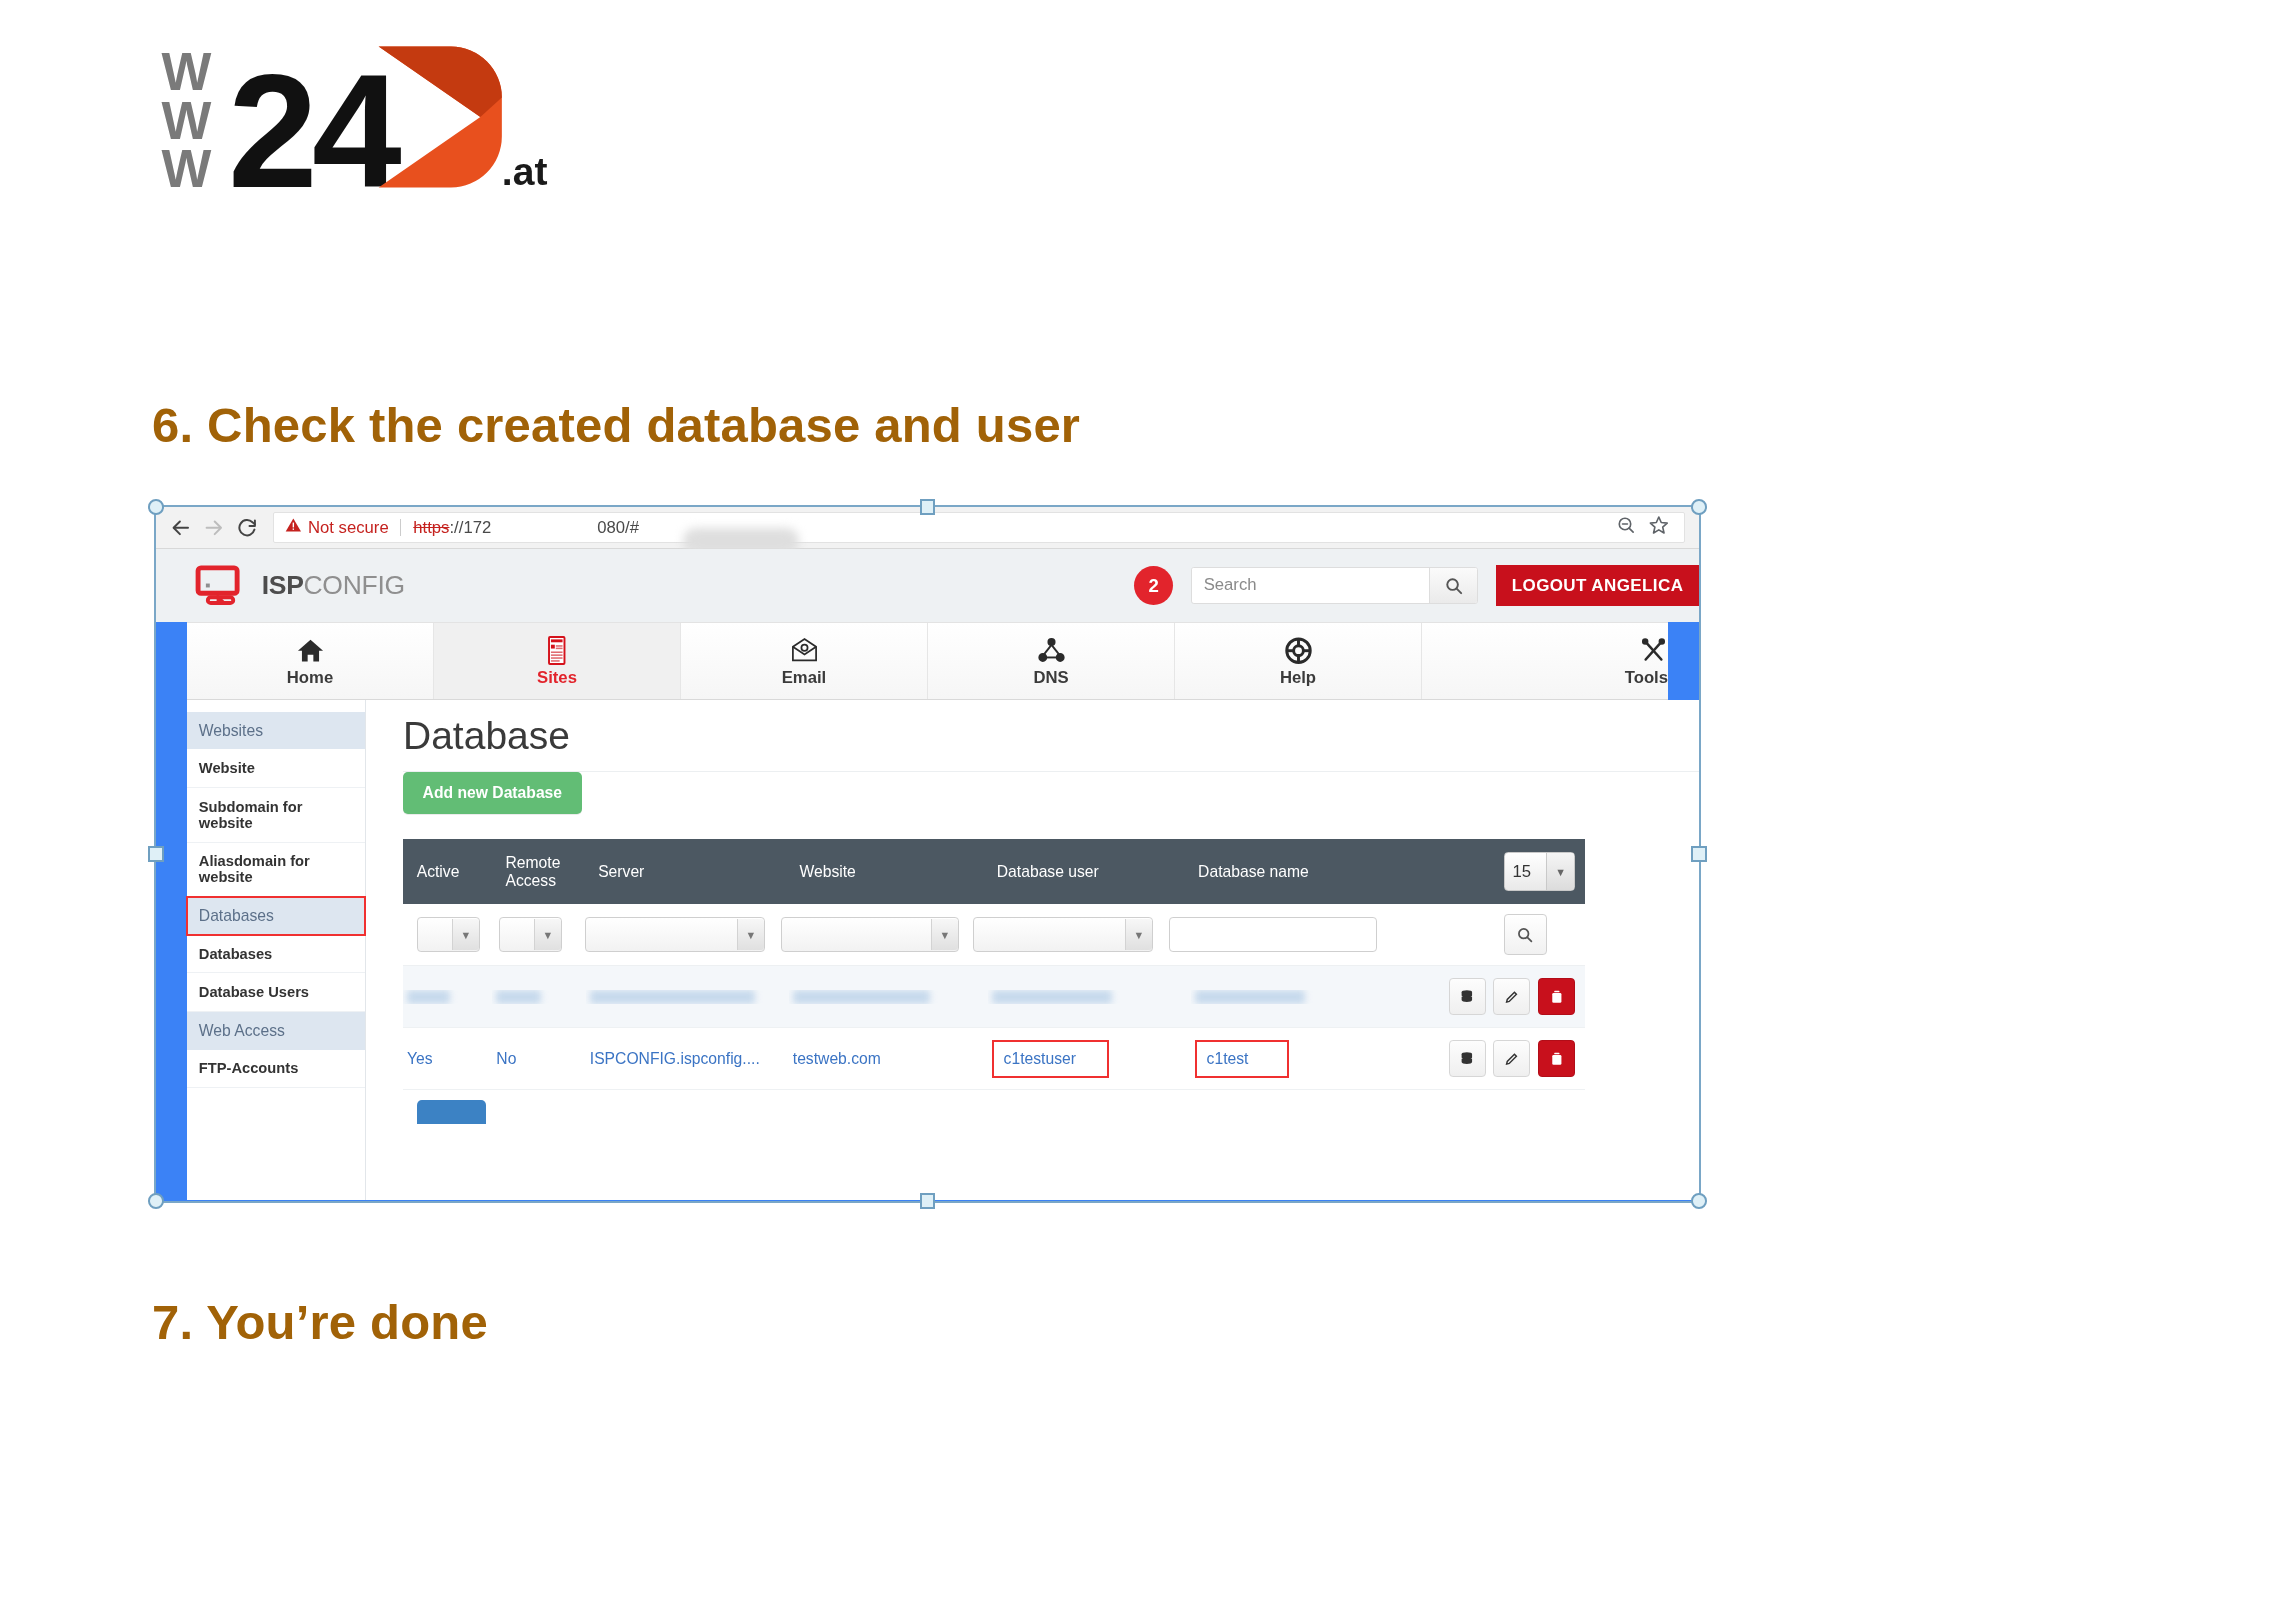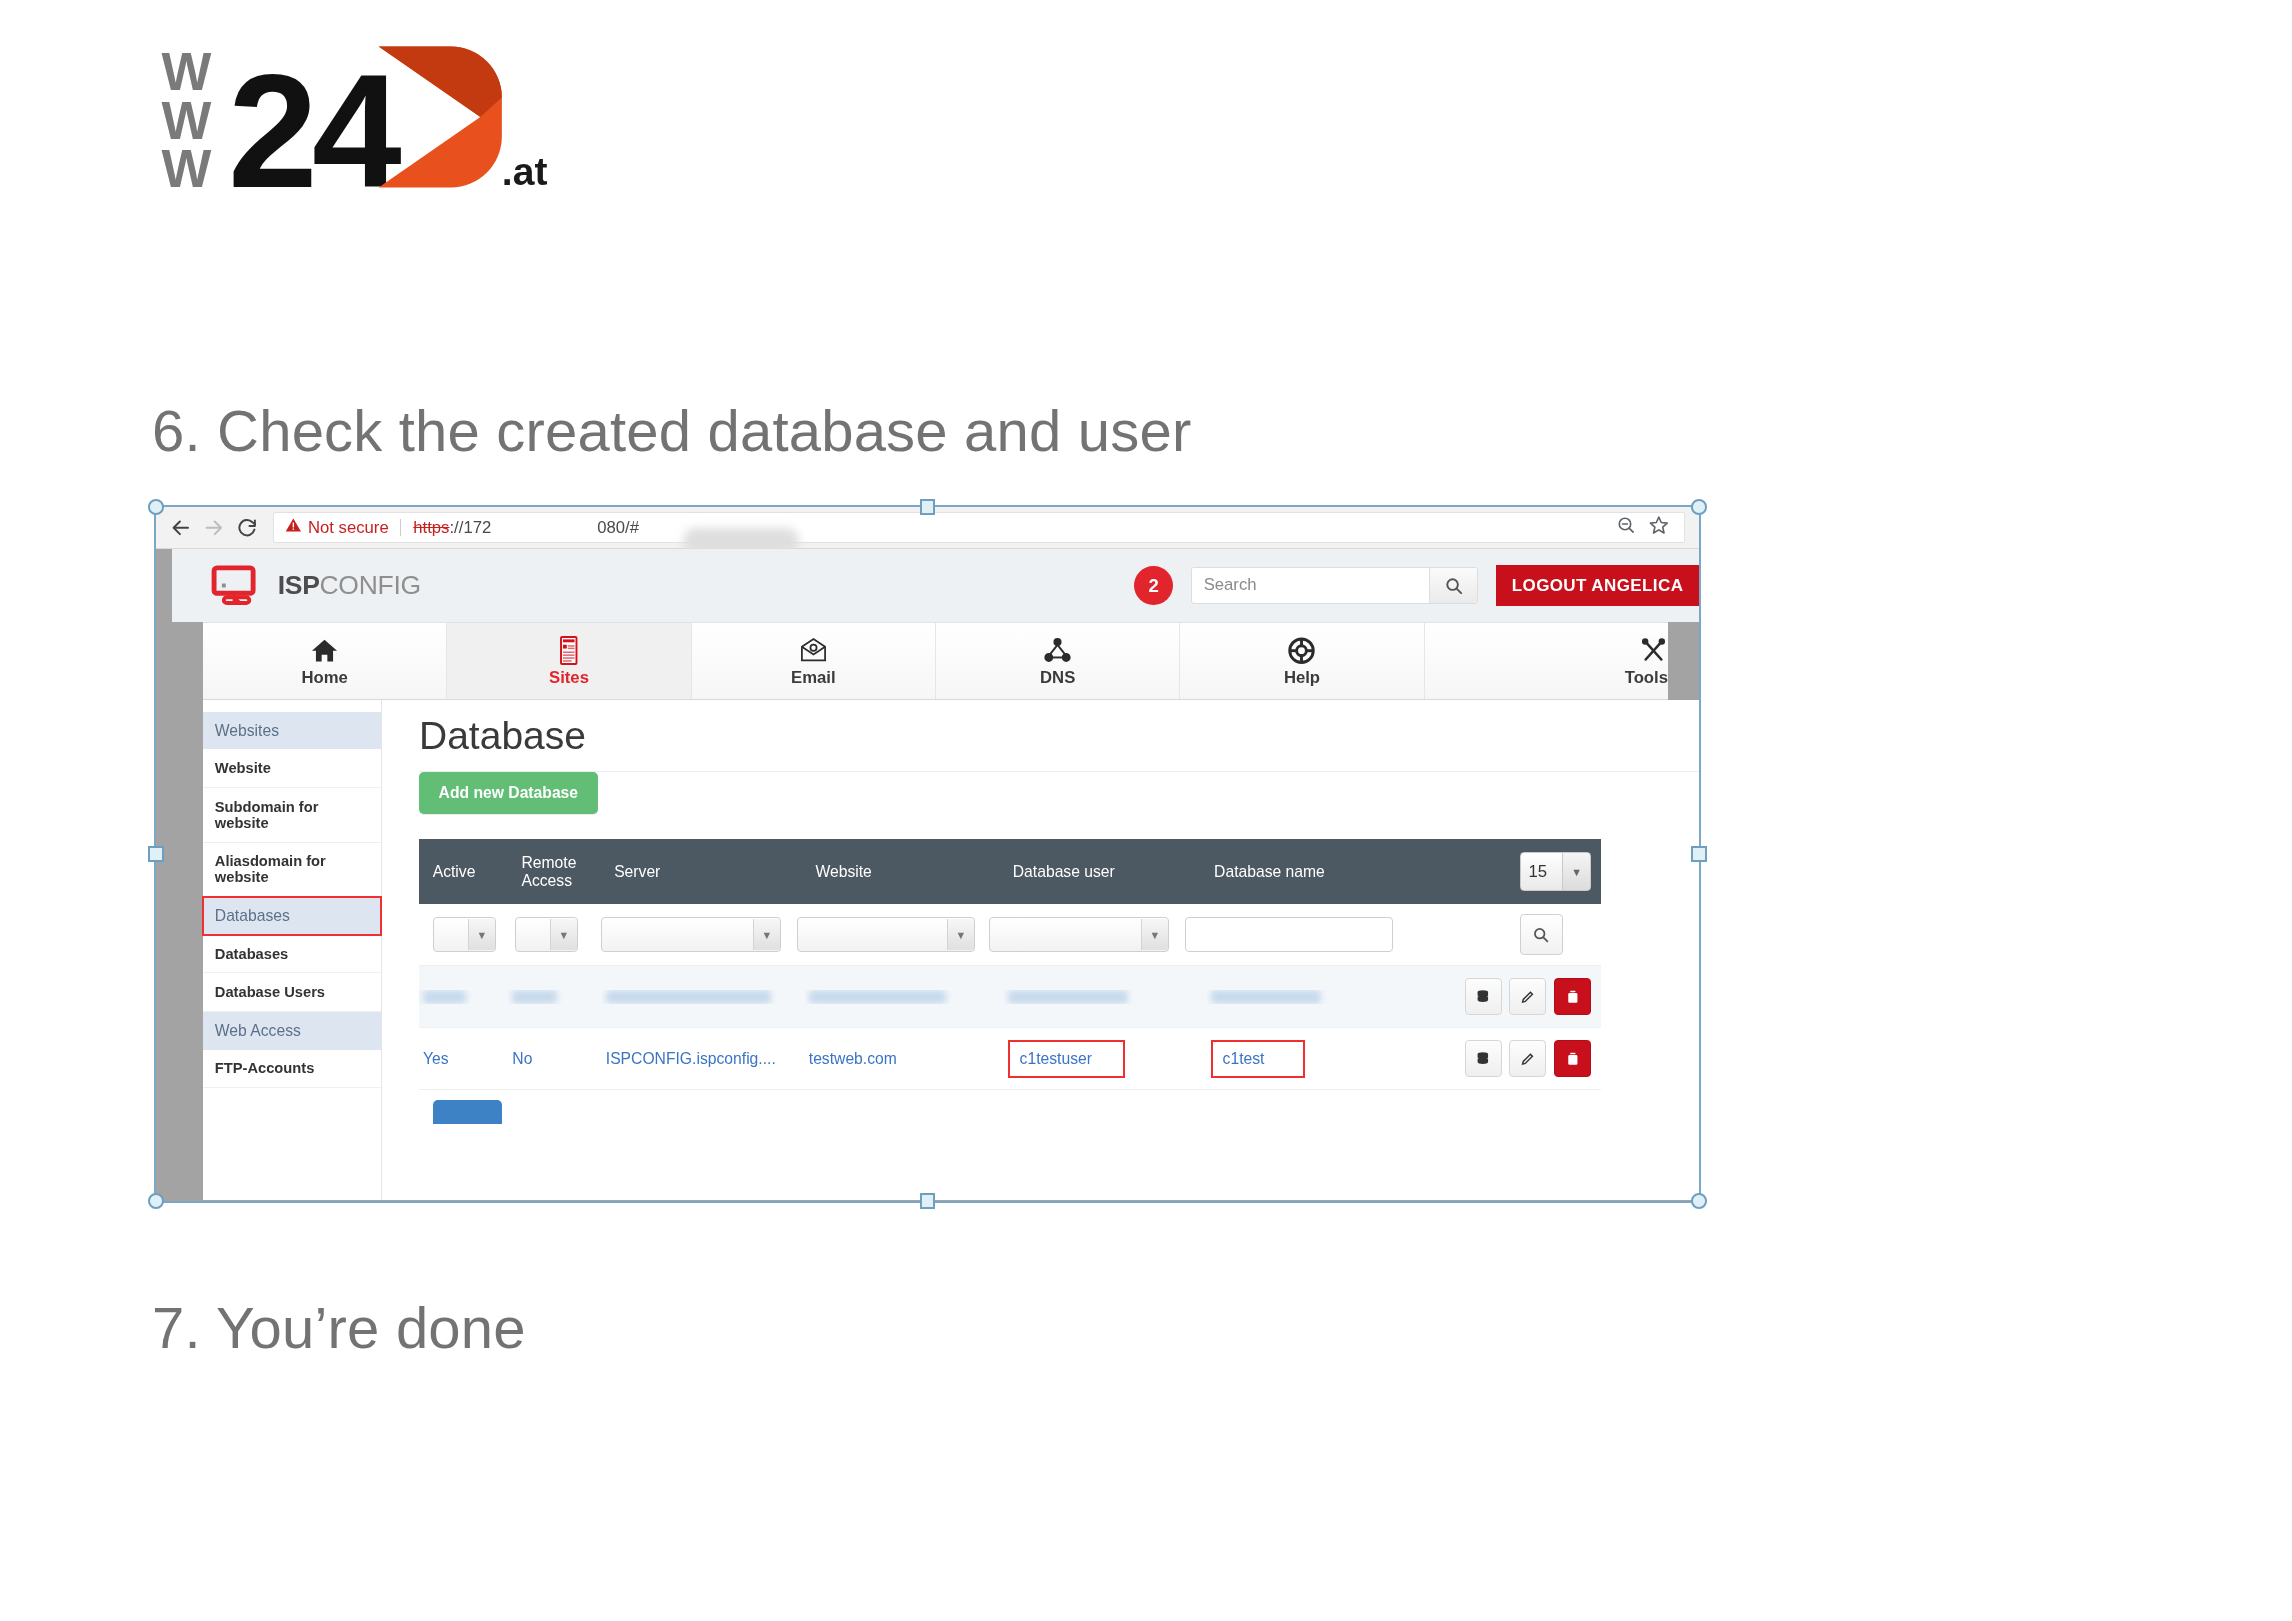--- a/index.html
+++ b/index.html
@@ -11,23 +11,23 @@
     overflow:hidden;
   }
 
   
   .logo{position:absolute;left:157px;top:29px;width:412px;height:176px;}
   .logo svg{display:block;}
 
   
   .slide-heading{
     position:absolute;
-    color:#737373;
-    font-size:58px;
-    font-weight:400;
+    color:#a16207;
+    font-size:49px;
+    font-weight:700;
     letter-spacing:0.2px;
     white-space:nowrap;
     font-family:"Liberation Sans", sans-serif;
   }
   #heading-6{left:152px;top:397px;}
   #heading-7{left:152px;top:1294px;}
 
   
   .selection{
     position:absolute;
@@ -105,21 +105,21 @@
     position:absolute;
     left:192px;top:1px;
     width:116px;height:25.5px;
     background:#dedede;
     border-radius:12.7px;
     filter:blur(4.9px);
   }
   .omni-icons{display:flex;align-items:center;gap:13.7px;padding-right:3.9px;color:#5f6368;}
 
   
-  .app{height:653px;background:#a3a3a3;overflow:hidden;position:relative;padding-left:16px;}
+  .app{height:653px;background:#3b82f6;overflow:hidden;position:relative;}
   .app-header{
     height:73px;background:#eef1f3;
     display:flex;align-items:center;
     padding:0 0 0 39px;
     position:relative;
   }
   .isp-logo{display:flex;align-items:center;gap:13.7px;}
   .isp-mark{width:53px;height:41px;}
   .isp-word{font-size:26.5px;font-weight:700;letter-spacing:-0.3px;}
   .isp-word .a{color:#4d4d4d;}

